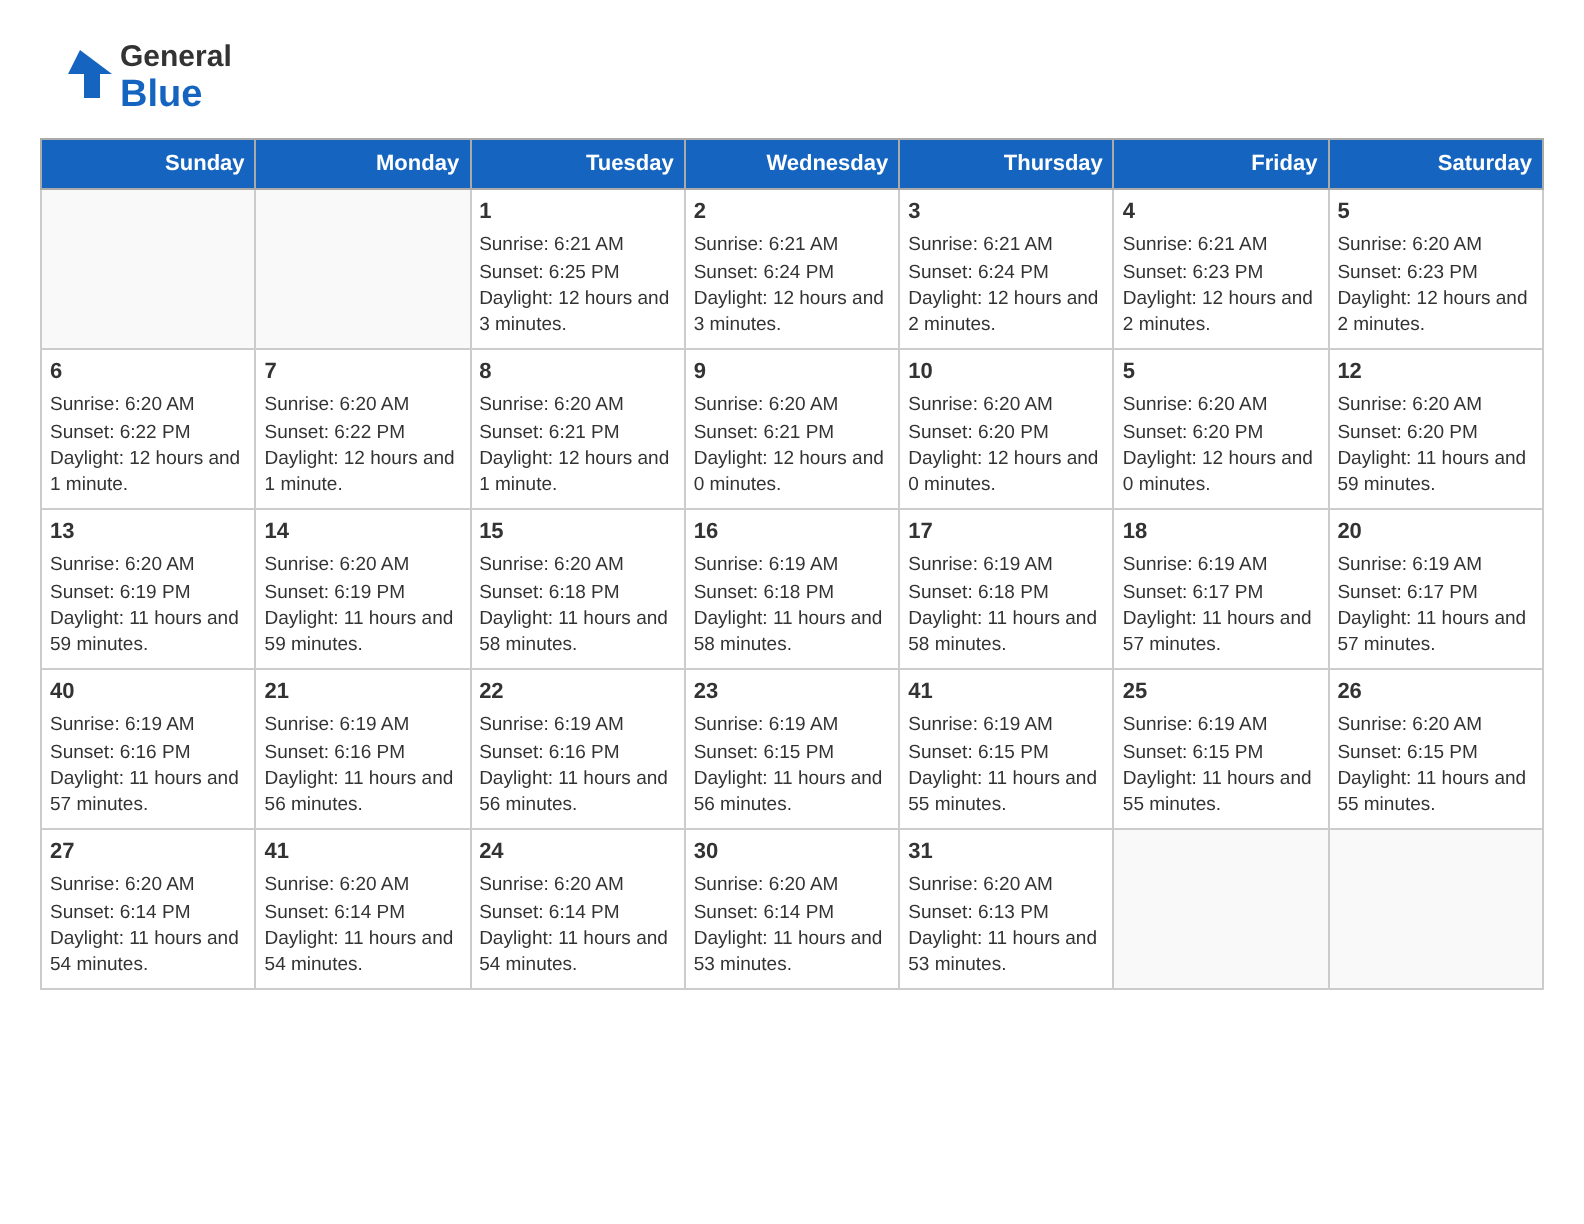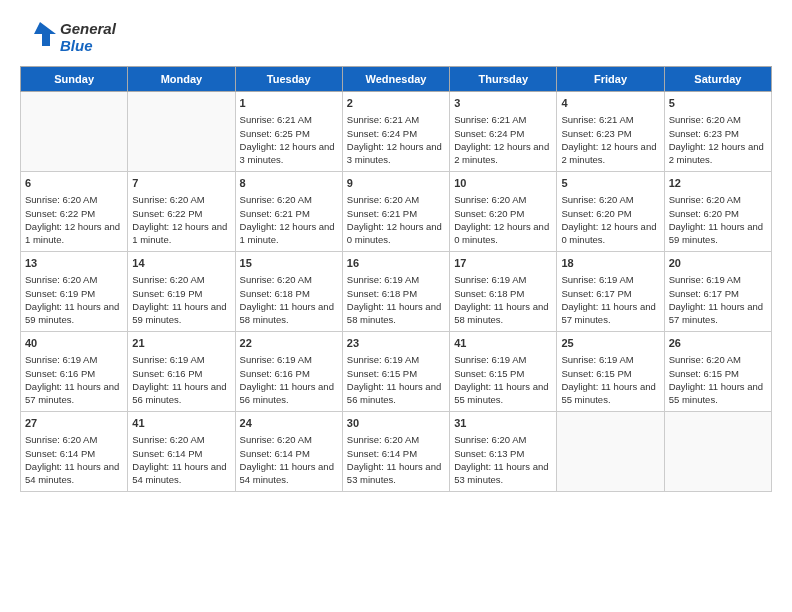--- a/index.html
+++ b/index.html
@@ -11,23 +11,22 @@
       padding: 20px;
     }
     .header {
       display: flex;
       justify-content: space-between;
       align-items: flex-start;
       margin-bottom: 10px;
     }
     .logo {
       display: flex;
-      align-items: flex-start;
+      align-items: flex-end;
       gap: 4px;
-      font-style: italic;
     }
     .title-block {
       text-align: right;
     }
     .month-title {
       font-size: 36px;
       font-weight: normal;
       color: #333;
     }
     .subtitle {
@@ -35,21 +34,21 @@
       color: #555;
     }
     table {
       width: 100%;
       border-collapse: collapse;
       font-size: 10px;
     }
     thead tr th {
       background-color: #1565c0;
       color: #fff;
-      text-align: center;
+      text-align: right;
       padding: 6px 5px;
       font-size: 11px;
       font-weight: bold;
       border: 1px solid #aaa;
     }
     tbody tr td {
       border: 1px solid #ccc;
       vertical-align: top;
       padding: 4px 4px;
       height: 80px;
@@ -72,21 +71,21 @@
 <body>
 
 <div class="header">
   <div class="logo">
   <svg width="36" height="36" viewBox="0 0 36 36">
     <rect width="36" height="36" fill="white"></rect>
     <polygon points="20,2 36,14 30,14 30,26 22,26 22,14 14,14" fill="#1565c0"></polygon>
   </svg>
   <div>
     <div style="font-size:15px;font-weight:bold;color:#333;line-height:1.15">General</div>
-    <div style="font-size:15px;font-weight:bold;color:#1565c0;line-height:1.15">Blue</div>
+    <div style="font-size:19px;font-weight:bold;color:#1565c0;line-height:1.15">Blue</div>
   </div>
 </div>
   <div class="title-block">
     <div class="month-title"></div>
     <div class="subtitle"></div>
   </div>
 </div>
 
 <table>
   <thead>

